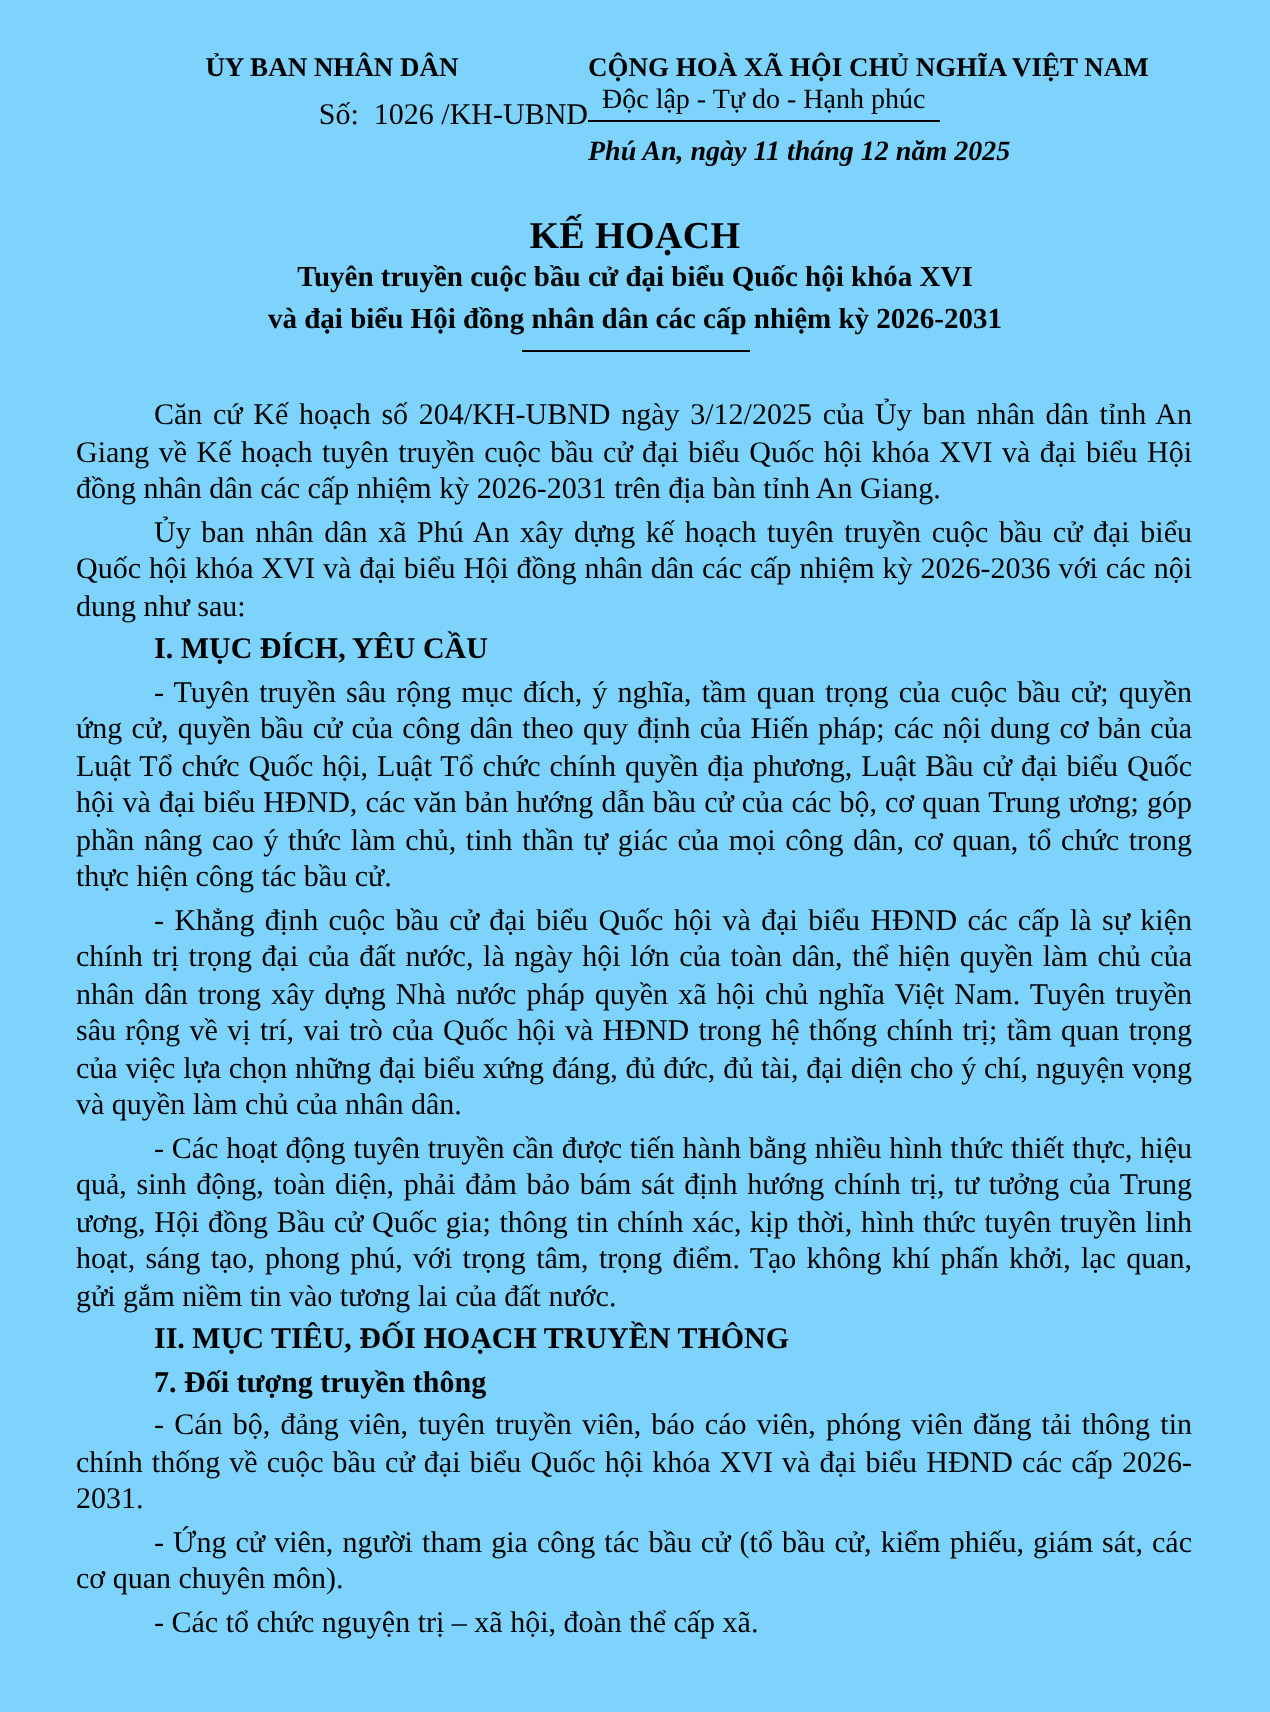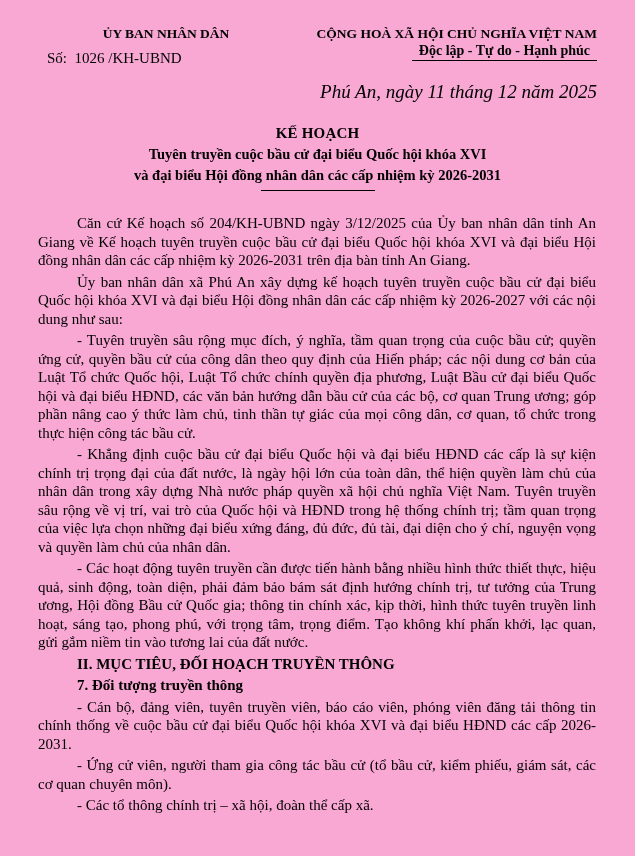--- a/index.html
+++ b/index.html
@@ -8,65 +8,66 @@
     width: 635px;
     height: 856px;
     font-family: "Liberation Serif", "DejaVu Serif", serif;
     color: #000;
     overflow: hidden;
   }
   .page {
     width: 635px;
     height: 856px;
     padding: 25px 38px 0 38px;
-    background: #f9a8d4;
+    background: #7dd3fc;
   }
 
   
   .header { display: flex; }
   .header-left  { width: 256px; text-align: center; }
-  .header-right { flex: 1; text-align: right; }
+  .header-right { flex: 1; text-align: left; }
   .org-line {
     font-weight: bold;
     font-size: 13.5px;
     line-height: 17px;
     white-space: nowrap;
   }
   .u-inline {
     display: inline-block;
     border-bottom: 1.5px solid #000;
     padding: 0 7px 1px 7px;
   }
   .motto-line {
-    font-weight: bold;
+    font-weight: normal;
     font-size: 14px;
     line-height: 17px;
     white-space: nowrap;
   }
   .doc-number {
     font-size: 15px;
     line-height: 18px;
     margin-top: 7px;
-    text-align: left;
+    text-align: right;
     padding-left: 9px;
     white-space: pre;
   }
   .place-date {
     font-style: italic;
-    font-size: 19px;
+    font-size: 14px;
     line-height: 18px;
-    margin-top: 22px;
+    margin-top: 7px;
     white-space: nowrap;
+    font-weight: bold;
   }
 
   
   .title-block { text-align: center; margin-top: 22px; }
   .title-doc-type {
     font-weight: bold;
-    font-size: 15px;
+    font-size: 19px;
     line-height: 21px;
     letter-spacing: .2px;
   }
   .title-subject {
     font-weight: bold;
     font-size: 14.5px;
     line-height: 21px;
   }
   .title-divider {
     width: 114px;
@@ -108,24 +109,25 @@
 
   <div class="title-block">
     <div class="title-doc-type">KẾ HOẠCH</div>
     <div class="title-subject">Tuyên truyền cuộc bầu cử đại biểu Quốc hội khóa XVI</div>
     <div class="title-subject">và đại biểu Hội đồng nhân dân các cấp nhiệm kỳ 2026-2031</div>
     <div class="title-divider"></div>
   </div>
 
   <div class="doc-body">
     <p class="para">Căn cứ Kế hoạch số 204/KH-UBND ngày 3/12/2025 của Ủy ban nhân dân tỉnh An Giang về Kế hoạch tuyên truyền cuộc bầu cử đại biểu Quốc hội khóa XVI và đại biểu Hội đồng nhân dân các cấp nhiệm kỳ 2026-2031 trên địa bàn tỉnh An Giang.</p>
-    <p class="para">Ủy ban nhân dân xã Phú An xây dựng kế hoạch tuyên truyền cuộc bầu cử đại biểu Quốc hội khóa XVI và đại biểu Hội đồng nhân dân các cấp nhiệm kỳ 2026-2027 với các nội dung như sau:</p>
+    <p class="para">Ủy ban nhân dân xã Phú An xây dựng kế hoạch tuyên truyền cuộc bầu cử đại biểu Quốc hội khóa XVI và đại biểu Hội đồng nhân dân các cấp nhiệm kỳ 2026-2036 với các nội dung như sau:</p>
+    <p class="heading">I. MỤC ĐÍCH, YÊU CẦU</p>
     <p class="para">- Tuyên truyền sâu rộng mục đích, ý nghĩa, tầm quan trọng của cuộc bầu cử; quyền ứng cử, quyền bầu cử của công dân theo quy định của Hiến pháp; các nội dung cơ bản của Luật Tổ chức Quốc hội, Luật Tổ chức chính quyền địa phương, Luật Bầu cử đại biểu Quốc hội và đại biểu HĐND, các văn bản hướng dẫn bầu cử của các bộ, cơ quan Trung ương; góp phần nâng cao ý thức làm chủ, tinh thần tự giác của mọi công dân, cơ quan, tổ chức trong thực hiện công tác bầu cử.</p>
     <p class="para">- Khẳng định cuộc bầu cử đại biểu Quốc hội và đại biểu HĐND các cấp là sự kiện chính trị trọng đại của đất nước, là ngày hội lớn của toàn dân, thể hiện quyền làm chủ của nhân dân trong xây dựng Nhà nước pháp quyền xã hội chủ nghĩa Việt Nam. Tuyên truyền sâu rộng về vị trí, vai trò của Quốc hội và HĐND trong hệ thống chính trị; tầm quan trọng của việc lựa chọn những đại biểu xứng đáng, đủ đức, đủ tài, đại diện cho ý chí, nguyện vọng và quyền làm chủ của nhân dân.</p>
     <p class="para">- Các hoạt động tuyên truyền cần được tiến hành bằng nhiều hình thức thiết thực, hiệu quả, sinh động, toàn diện, phải đảm bảo bám sát định hướng chính trị, tư tưởng của Trung ương, Hội đồng Bầu cử Quốc gia; thông tin chính xác, kịp thời, hình thức tuyên truyền linh hoạt, sáng tạo, phong phú, với trọng tâm, trọng điểm. Tạo không khí phấn khởi, lạc quan, gửi gắm niềm tin vào tương lai của đất nước.</p>
     <p class="heading">II. MỤC TIÊU, ĐỐI HOẠCH TRUYỀN THÔNG</p>
     <p class="heading">7. Đối tượng truyền thông</p>
     <p class="para">- Cán bộ, đảng viên, tuyên truyền viên, báo cáo viên, phóng viên đăng tải thông tin chính thống về cuộc bầu cử đại biểu Quốc hội khóa XVI và đại biểu HĐND các cấp 2026-2031.</p>
     <p class="para">- Ứng cử viên, người tham gia công tác bầu cử (tổ bầu cử, kiểm phiếu, giám sát, các cơ quan chuyên môn).</p>
-    <p class="para">- Các tổ thông chính trị – xã hội, đoàn thể cấp xã.</p>
+    <p class="para">- Các tổ chức nguyện trị – xã hội, đoàn thể cấp xã.</p>
   </div>
 
 </div>
 
 </body></html>

